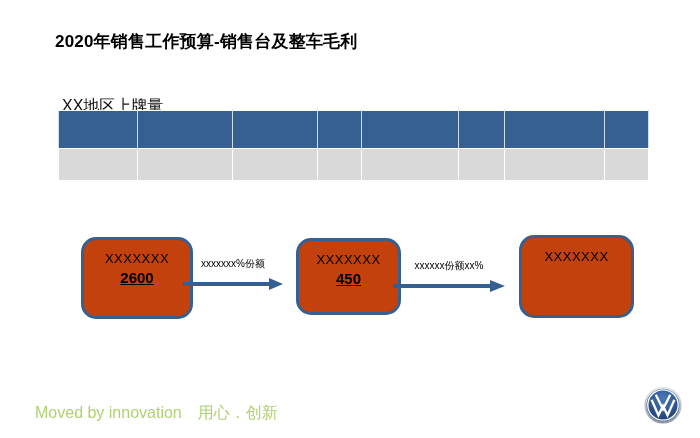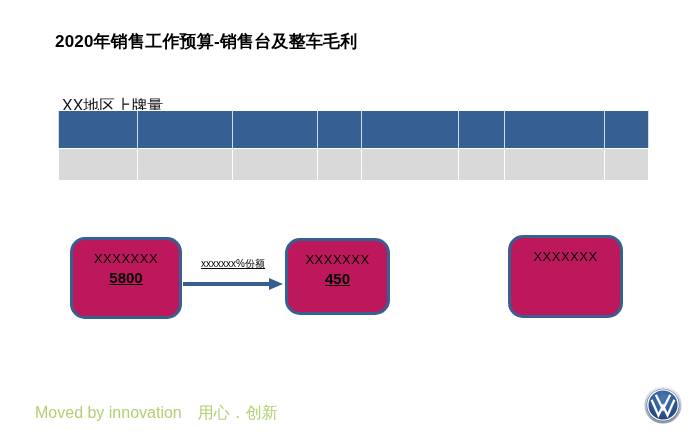--- a/index.html
+++ b/index.html
@@ -7,25 +7,25 @@
   .slide { position:relative; width:700px; height:438px; background:#ffffff; overflow:hidden; }
 
   .title { position:absolute; left:55px; top:30px; font-size:17px; font-weight:bold; color:#000000; letter-spacing:0.2px; }
   .section-label { position:absolute; left:62px; top:96px; font-size:16px; color:#0d0d0d;text-align:right; }
 
   table.reg-table { position:absolute; left:58px; top:110px; width:590px; border-collapse:collapse; table-layout:fixed; }
   table.reg-table td { border:1px solid #ffffff; padding:0; }
   tr.header-row td { background:#366092; height:38px; border-color:#cfdcec; border-top-color:#ffffff; border-bottom-color:#ffffff; }
   tr.body-row td { background:#d9d9d9; height:32px; }
 
-  .flow-box { position:absolute; background:#be185d; border:3px solid #376092; border-radius:15px; text-align:center; }
+  .flow-box { position:absolute; background:#c2410c; border:3px solid #376092; border-radius:15px; text-align:center;margin-left:11px; }
   .box-label { margin-top:11px; font-size:13px; color:#000000; letter-spacing:0.5px; }
   .box-value { margin-top:3px; font-size:15px; font-weight:bold; color:#000000; text-decoration:underline; }
 
-  .flow-arrow { position:absolute; text-align:center;text-decoration:underline; }
+  .flow-arrow { position:absolute; text-align:center; }
   .arrow-label { font-size:10px; color:#000000; white-space:nowrap; margin-bottom:5px; }
   .arrow-svg { display:block; }
 
   .footer { position:absolute; left:35px; top:403px; font-size:16px; color:#b0d171; }
   .footer .cn { margin-left:16px; }
 
   .vw-logo { position:absolute; left:644px; top:386px; width:38px; height:38px; }
 </style>
 </head>
 <body>
@@ -66,40 +66,47 @@
       <td></td>
       <td></td>
       <td></td>
       <td></td>
     </tr>
   </tbody>
     </table>
 
   <div class="flow-box" style="left:70px; top:237px; width:112px; height:82px;">
     <div class="box-label">XXXXXXX</div>
-    <div class="box-value">5800</div>
+    <div class="box-value">2600</div>
   </div>
 
   <div class="flow-box" style="left:285px; top:238px; width:105px; height:77px;">
     <div class="box-label">XXXXXXX</div>
     <div class="box-value">450</div>
   </div>
 
   <div class="flow-box" style="left:508px; top:235px; width:115px; height:83px;">
     <div class="box-label">XXXXXXX</div>
   </div>
 
   <div class="flow-arrow" style="left:183px; top:257px; width:100px;">
     <div class="arrow-label">xxxxxxx%份额</div>
     <svg class="arrow-svg" width="100" height="16">
       <line x1="0" y1="8" x2="87" y2="8" stroke="#365f91" stroke-width="4"></line>
       <polygon points="86,2 100,8 86,14" fill="#365f91"></polygon>
     </svg>
   </div>
 
+  <div class="flow-arrow" style="left:393px; top:259px; width:112px;">
+    <div class="arrow-label">xxxxxx份额xx%</div>
+    <svg class="arrow-svg" width="112" height="16">
+      <line x1="0" y1="8" x2="98" y2="8" stroke="#365f91" stroke-width="4"></line>
+      <polygon points="97,2 112,8 97,14" fill="#365f91"></polygon>
+    </svg>
+  </div>
 
   <div class="footer">
     <span class="en">Moved by innovation</span><span class="cn">用心．创新</span>
   </div>
 
   <svg class="vw-logo" viewBox="0 0 100 100">
     <defs>
       <linearGradient id="chrome" x1="0" y1="0" x2="0" y2="1">
         <stop offset="0" stop-color="#eef1f4"></stop>
         <stop offset="1" stop-color="#8d97a3"></stop>

